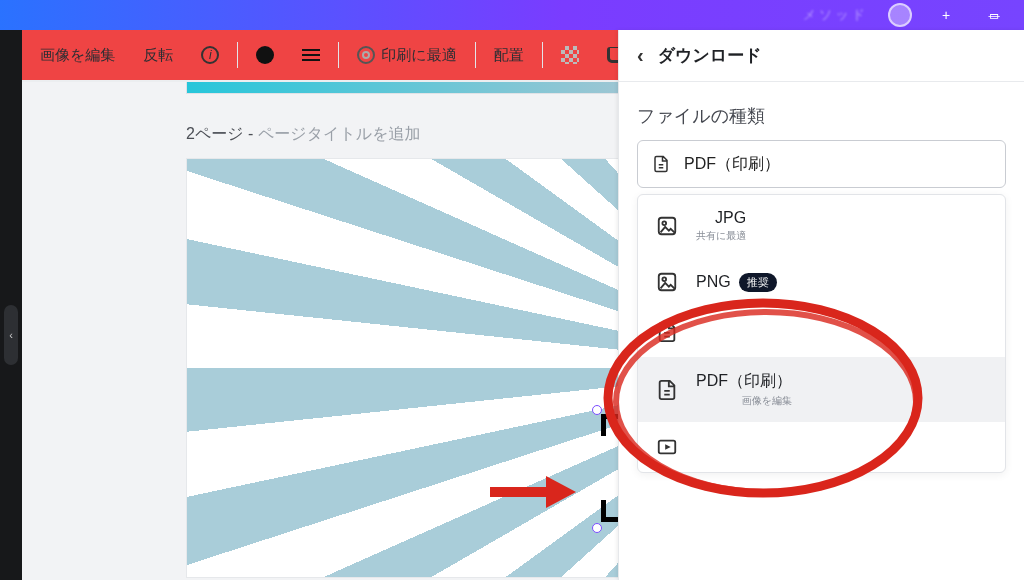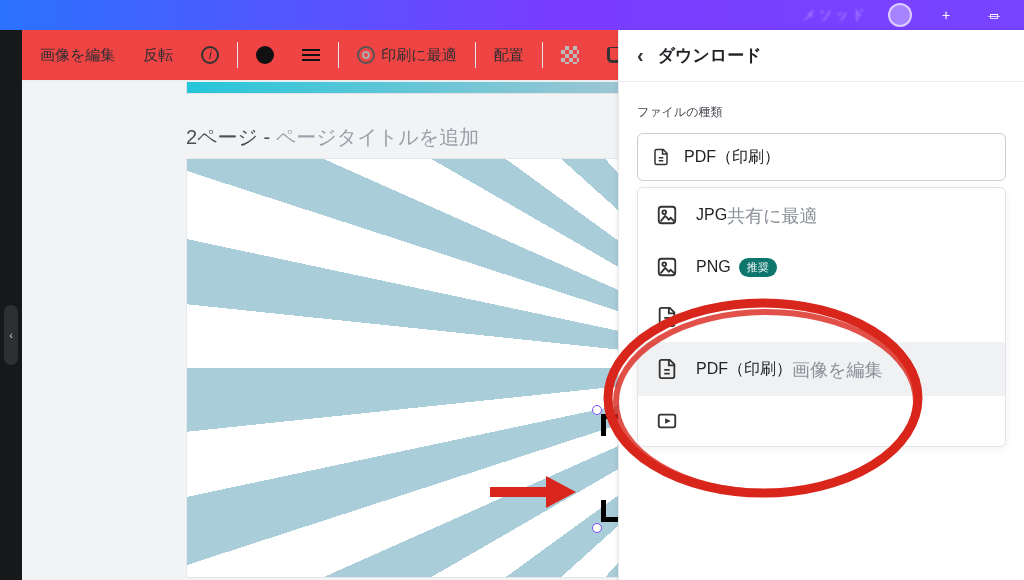--- a/index.html
+++ b/index.html
@@ -56,21 +56,21 @@
   .canvas-wrap {
     position:absolute; left:22px; top:82px; right:0; bottom:0;
     background:#f2f3f5;
   }
   .thin-strip {
     position:absolute; left:164px; right:0; top:0; height:12px;
     background: linear-gradient(90deg,#26c6da 0%, #b0c6d2 60%);
     border:1px solid #e0e2e6; border-top:none;
   }
   .page-label {
-    position:absolute; left:164px; top:42px; font-size:20px;
+    position:absolute; left:164px; top:42px; font-size:16px;
     color:#4b4e55;
   }
   .page-label .muted { color:#9aa0a8; }
   .page {
     position:absolute; left:164px; top:76px; width:760px; height:420px;
     background:#fff; overflow:hidden; border:1px solid #e6e8eb;
   }
   .rays {
     position:absolute; inset:0;
     --c:#a9cdd9;
@@ -107,42 +107,42 @@
     border-left:1px solid #e6e8eb;
     display:flex; flex-direction:column;
   }
   .panel-hdr {
     display:flex; align-items:center; gap:14px;
     height:52px; padding:0 18px; border-bottom:1px solid #e8eaed;
     font-size:17px; font-weight:700; color:#1f2125;
   }
   .panel-hdr .back { font-size:20px; color:#333; }
   .panel-body { padding:14px 18px 0; }
-  .section-label { font-size:12px; color:#454850; margin:8px 0 12px; font-weight:500;}
+  .section-label { font-size:18px; color:#454850; margin:8px 0 12px; font-weight:500;}
   .selectbox {
     height:48px; border:1px solid #c9ccd2; border-radius:6px;
     display:flex; align-items:center; gap:14px; padding:0 14px;
     font-size:16px; color:#222;
   }
   .selectbox .file-ic { width:18px; }
 
   .dropdown {
     background:#fff; border:1px solid #e2e4e8; border-radius:6px;
     margin-top:6px; box-shadow:0 2px 8px rgba(0,0,0,.06);
     overflow:hidden;
   }
   .opt {
     display:flex; align-items:center; gap:18px; padding:14px 18px;
   }
   .opt.selected { background:#f0f1f3; }
   .opt .icon { width:22px; height:22px; color:#333; flex-shrink:0; }
-  .opt .txt { display:flex; flex-direction:row; }
+  .opt .txt { display:flex; flex-direction:column;align-items:flex-end; }
   .opt .name { font-size:16px; color:#1f2125; display:flex; align-items:center; gap:8px;}
-  .opt .desc { font-size:18px; color:#8a8f98; margin-top:2px;}
-  .badge { background:#0f766e; color:#fff; font-size:11px; padding:2px 8px; border-radius:10px;}
+  .opt .desc { font-size:10px; color:#8a8f98; margin-top:2px;}
+  .badge { background:#0f172a; color:#fff; font-size:11px; padding:2px 8px; border-radius:10px;}
   .orig { width:6px; height:6px; background:#ffb100; border-radius:50%; display:inline-block;}
 
   
   .anno-circle {
     position:absolute; width:330px; height:210px;
     pointer-events:none;
   }
 
   
   svg { display:block; }

